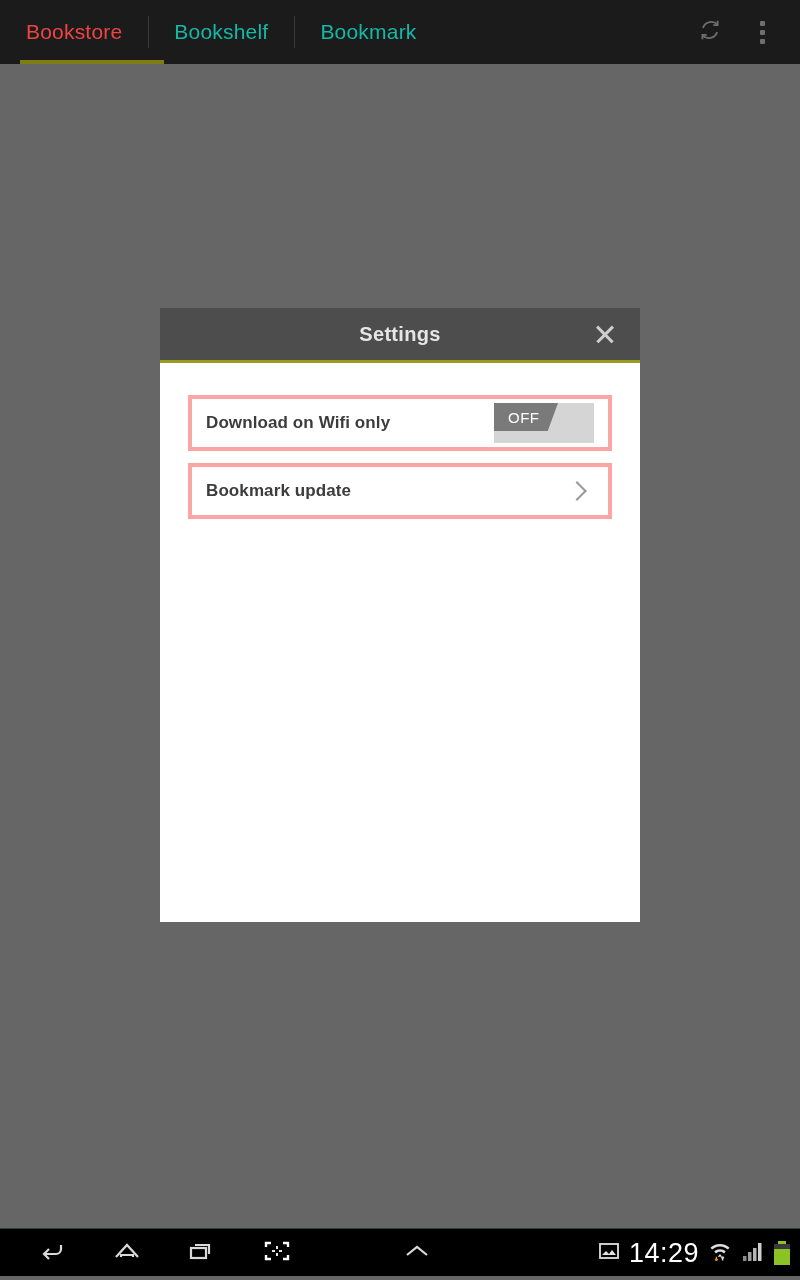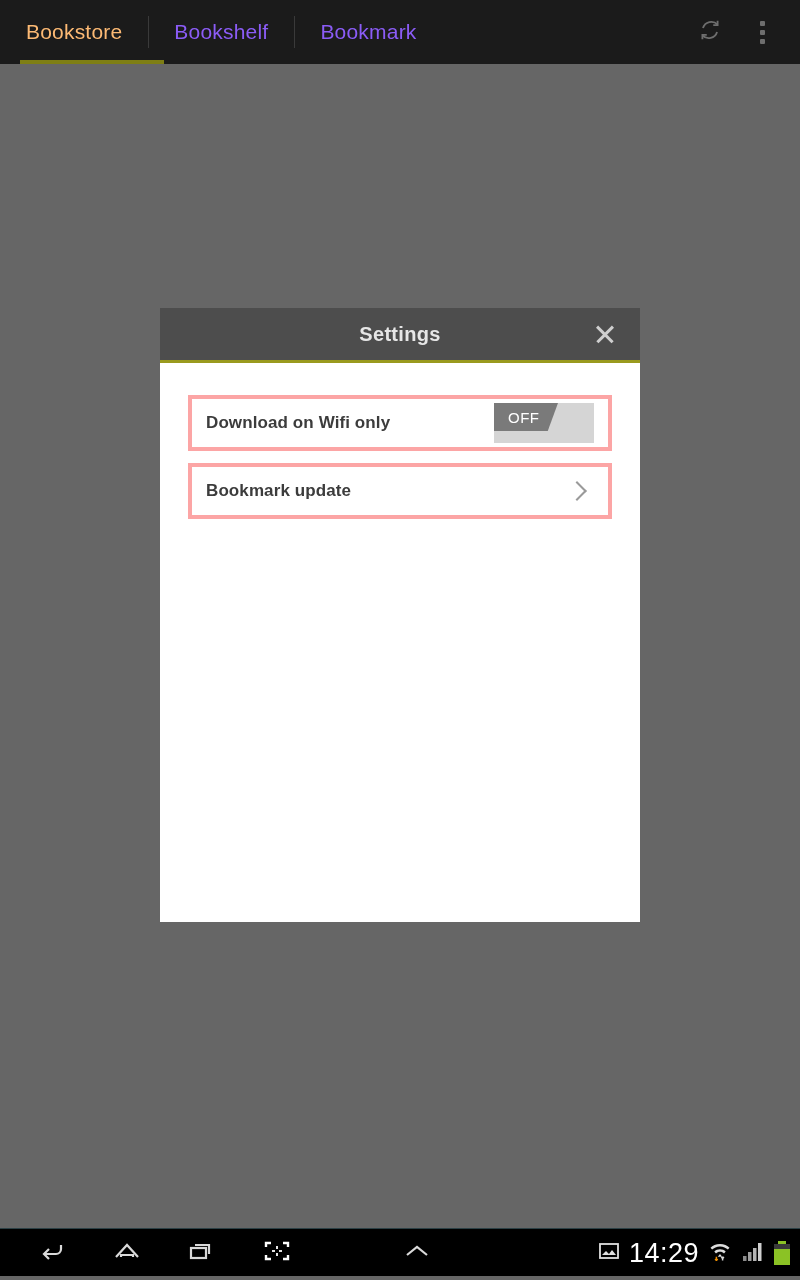--- a/index.html
+++ b/index.html
@@ -16,24 +16,24 @@
     position:absolute; top:0; left:0; width:800px; height:64px;
     background:#1b1b1b;
     display:flex; align-items:center;
   }
   .tabs { display:flex; align-items:stretch; height:64px; }
   .tab {
     position:relative;
     display:flex; align-items:center; justify-content:center;
     padding:0 26px;
     font-size:21px; letter-spacing:0.2px;
-    color:#8b5cf6;
+    color:#14b8a6;
     height:64px;
   }
-  .tab.active { color:#fdba74; }
+  .tab.active { color:#ef4444; }
   .tab + .tab::before {
     content:""; position:absolute; left:0; top:16px;
     width:1px; height:32px; background:#3a3a3a;
   }
   .tab-underline {
     position:absolute; left:20px; top:60px; width:144px; height:4px;
     background:#7e7e14;
   }
   .appbar-actions {
     position:absolute; right:0; top:0; height:64px;

